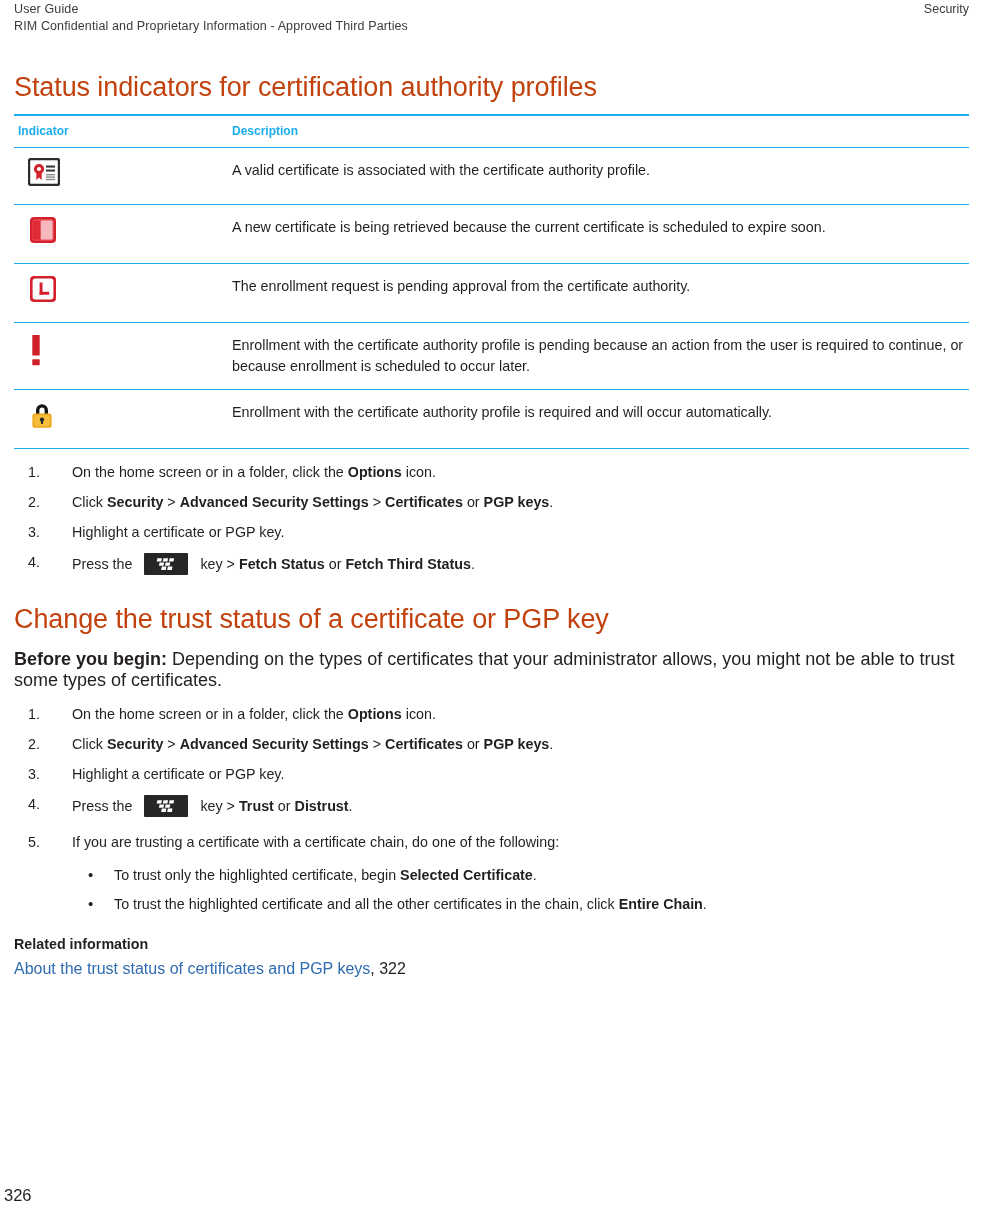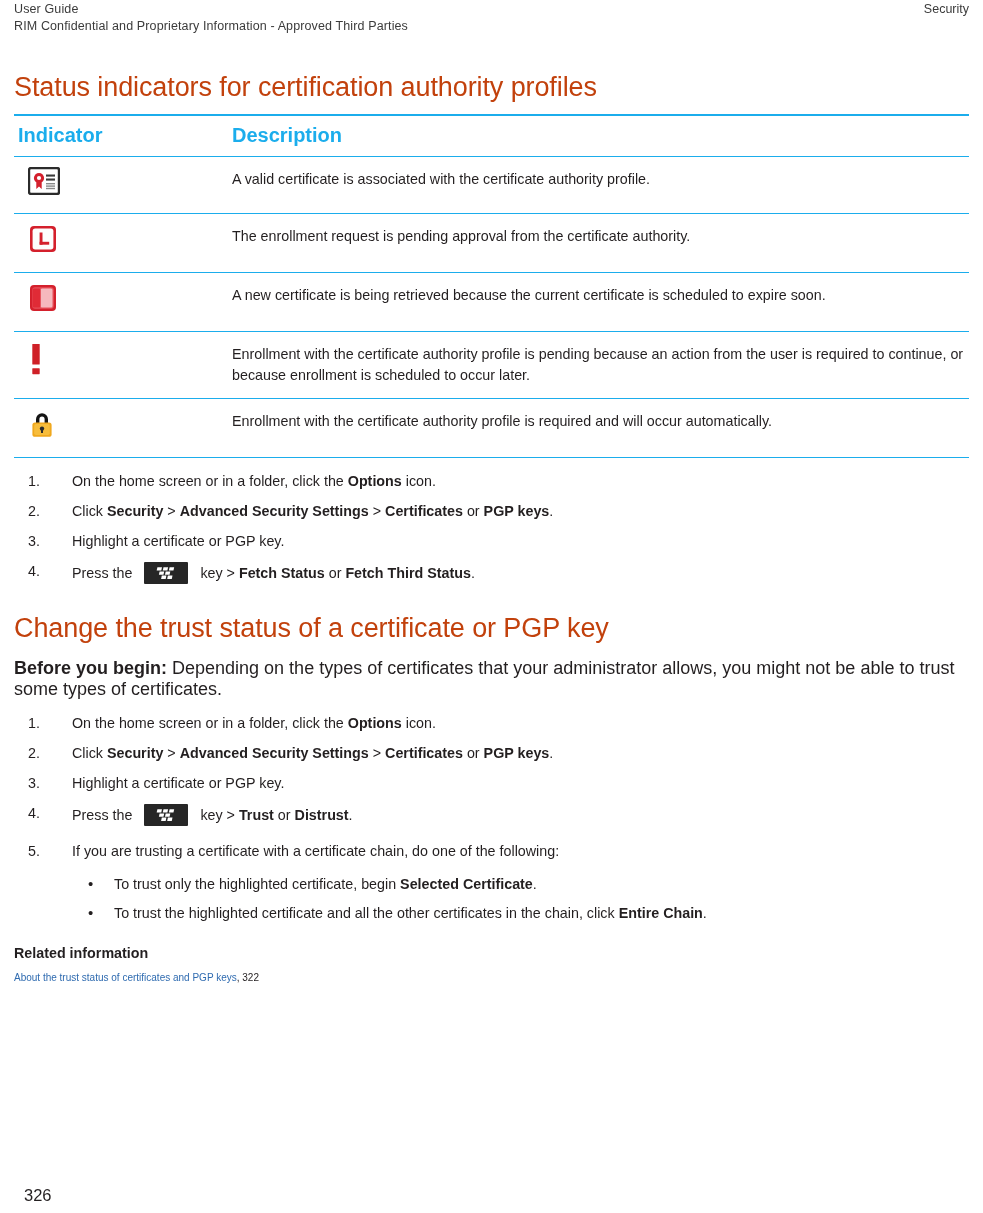--- a/index.html
+++ b/index.html
@@ -61,21 +61,21 @@
     width: 955px;
     border-collapse: collapse;
     margin-top: 11px;
     table-layout: fixed;
   }
   table.ind-table col.c-ind { width: 214px; }
   table.ind-table col.c-desc { width: auto; }
 
   table.ind-table thead th {
     text-align: left;
-    font-size: 20px;
+    font-size: 12px;
     font-weight: bold;
     color: #1badec;
     padding: 8px 4px 9px 4px;
     border-top: 2.5px solid #1badec;
     border-bottom: 1.6px solid #1badec;
     vertical-align: bottom;
   }
   table.ind-table tbody td {
     border-bottom: 1.6px solid #1badec;
     padding: 12px 4px 12px 4px;
@@ -154,33 +154,33 @@
     margin: 0 8px;
   }
 
   .related-head {
     font-size: 14.3px;
     font-weight: bold;
     margin: 21px 0 6px 0;
     color: #231f20;
   }
   .related-link {
-    font-size: 10px;
+    font-size: 16px;
     line-height: 21px;
     margin: 2px 0 12px 0;
     color: #231f20;
   }
   .related-link a {
     color: #2f6bb0;
     text-decoration: none;
   }
 
   .folio {
     position: absolute;
-    left: 24px;
+    left: 4px;
     bottom: 8px;
     font-size: 16.5px;
     color: #231f20;
   }
 </style>
 </head>
 <body>
 
 <div class="page">
 
@@ -223,41 +223,41 @@
           </span>
         </td>
         <td>A valid certificate is associated with the certificate authority profile.</td>
       </tr>
 
       <tr>
         <td class="ind-cell">
           <span class="icon-wrap">
             <svg width="30" height="30" viewBox="0 0 30 30">
               <rect x="2" y="2" width="26" height="26" rx="4" fill="#d4202c"></rect>
+              <rect x="4.2" y="4.2" width="21.6" height="21.6" rx="3" fill="#e8505a"></rect>
+              <rect x="12.5" y="5.5" width="12" height="19" rx="1.5" fill="#f6b8bd"></rect>
+              <rect x="4.5" y="5.5" width="8" height="19" rx="1.5" fill="#e02b36"></rect>
+            </svg>
+          </span>
+        </td>
+        <td>A new certificate is being retrieved because the current certificate is scheduled to expire soon.</td>
+      </tr>
+
+      <tr>
+        <td class="ind-cell">
+          <span class="icon-wrap">
+            <svg width="30" height="30" viewBox="0 0 30 30">
+              <rect x="2" y="2" width="26" height="26" rx="4" fill="#d4202c"></rect>
               <rect x="4.6" y="4.6" width="20.8" height="20.8" rx="2.6" fill="#fdfdfd"></rect>
               <rect x="11.6" y="8.5" width="2.9" height="12.2" fill="#d4202c"></rect>
               <rect x="11.6" y="17.8" width="9.6" height="2.9" fill="#d4202c"></rect>
             </svg>
           </span>
         </td>
         <td>The enrollment request is pending approval from the certificate authority.</td>
-      </tr>
-
-      <tr>
-        <td class="ind-cell">
-          <span class="icon-wrap">
-            <svg width="30" height="30" viewBox="0 0 30 30">
-              <rect x="2" y="2" width="26" height="26" rx="4" fill="#d4202c"></rect>
-              <rect x="4.2" y="4.2" width="21.6" height="21.6" rx="3" fill="#e8505a"></rect>
-              <rect x="12.5" y="5.5" width="12" height="19" rx="1.5" fill="#f6b8bd"></rect>
-              <rect x="4.5" y="5.5" width="8" height="19" rx="1.5" fill="#e02b36"></rect>
-            </svg>
-          </span>
-        </td>
-        <td>A new certificate is being retrieved because the current certificate is scheduled to expire soon.</td>
       </tr>
 
       <tr>
         <td class="ind-cell">
           <span class="icon-wrap">
             <svg width="16" height="34" viewBox="0 0 16 34">
               <rect x="4.3" y="2" width="7.4" height="20.5" rx="0.6" fill="#cf2027"></rect>
               <rect x="4.3" y="26.2" width="7.4" height="6" rx="0.6" fill="#cf2027"></rect>
             </svg>
           </span>

